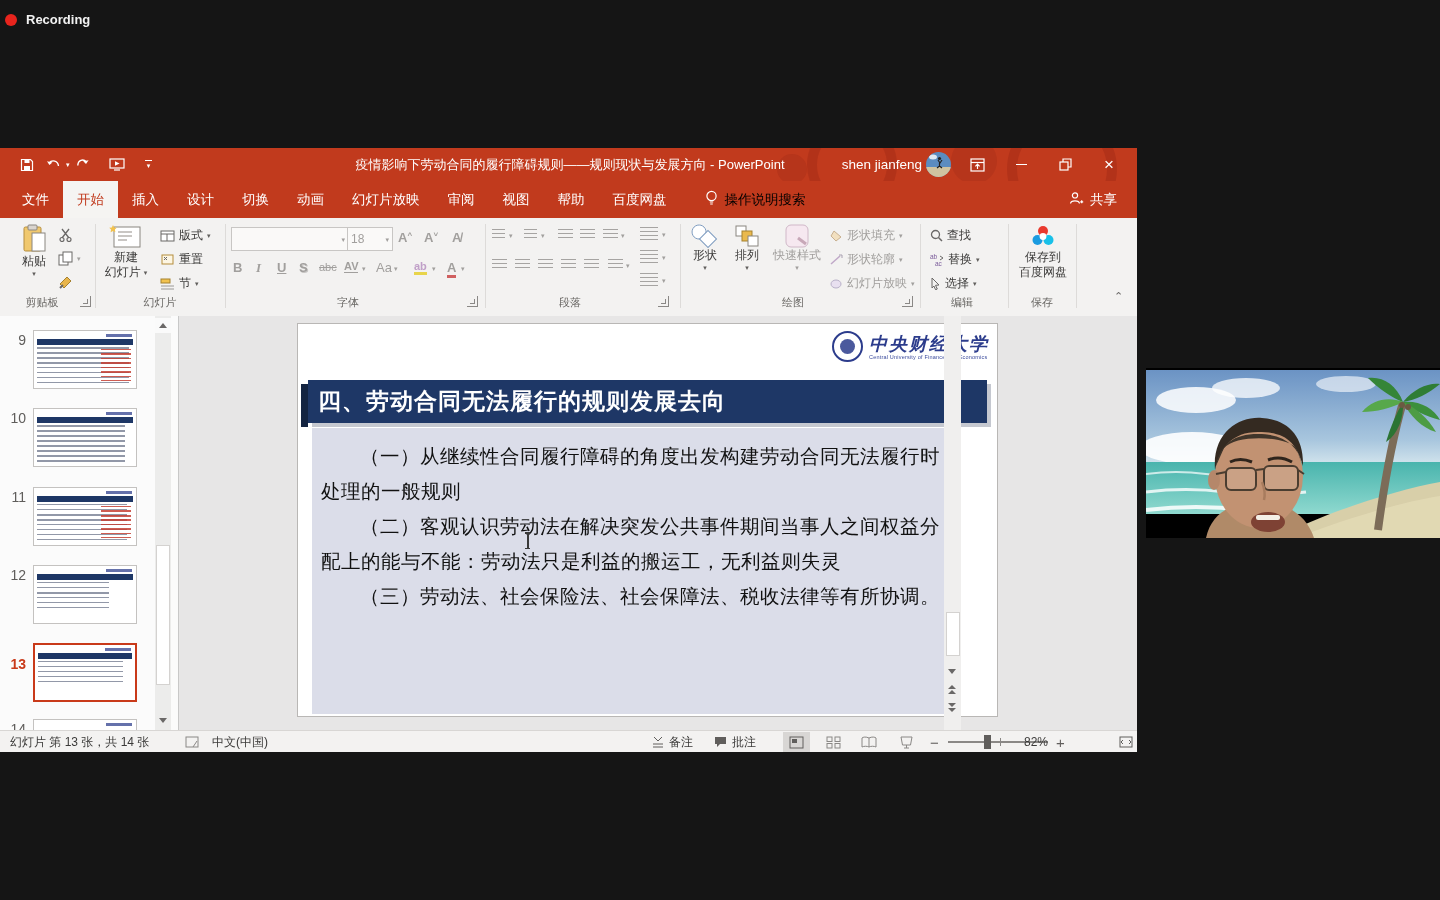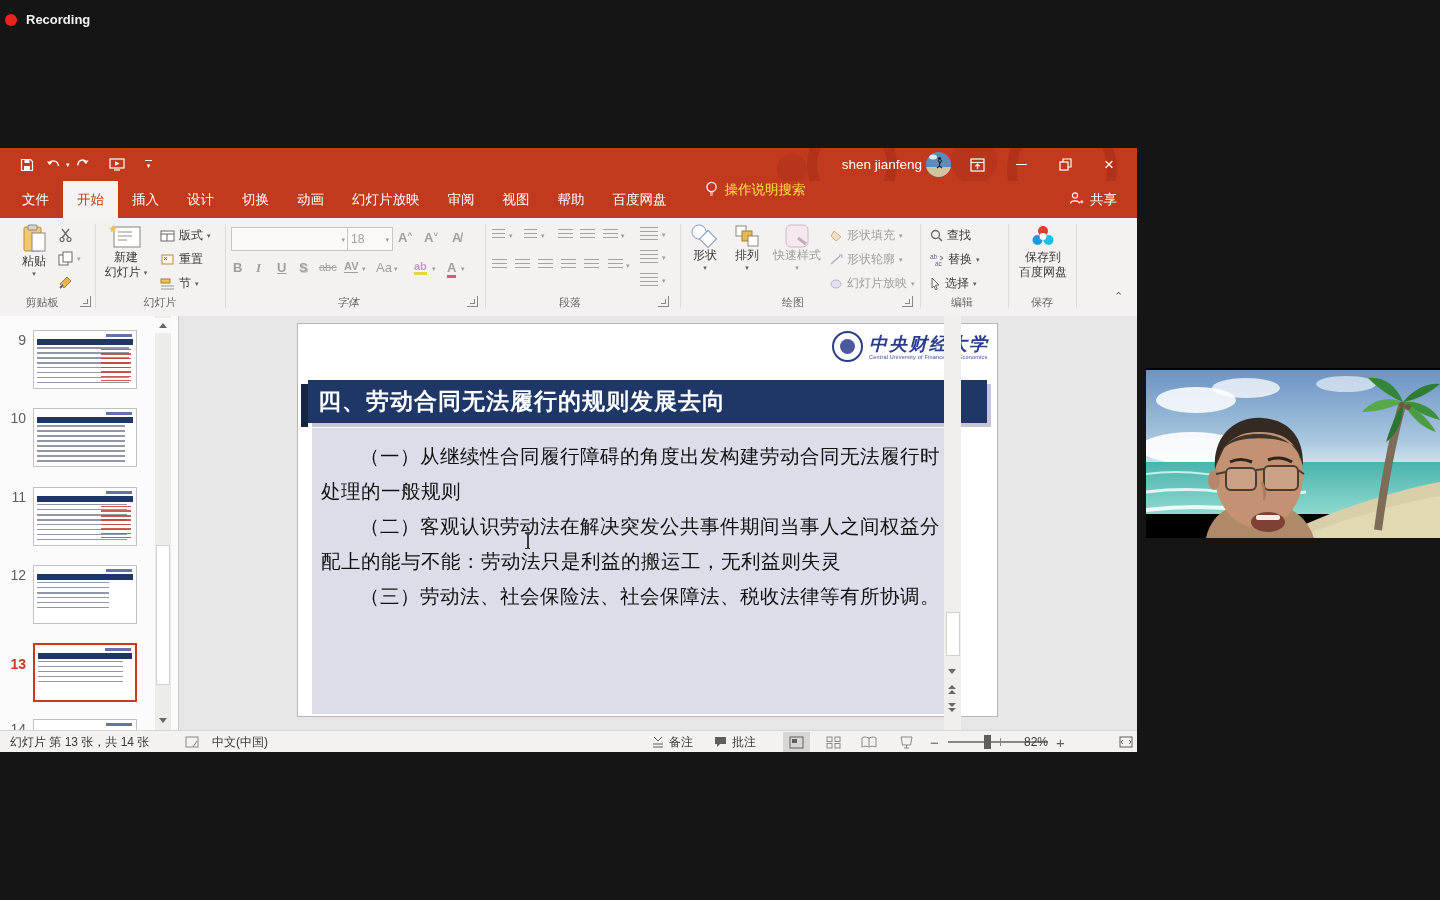--- a/index.html
+++ b/index.html
@@ -24,21 +24,21 @@
   .caret{font-size:7px;color:#fff;line-height:1;}
   #wtitle{top:0;left:250px;width:640px;height:33px;line-height:33px;text-align:center;color:#fff;font-size:13px;white-space:nowrap;}
   #user{top:0;right:215px;height:33px;line-height:33px;color:#fff;font-size:13.5px;}
   #avatar{top:4px;right:186px;width:25px;height:25px;border-radius:50%;overflow:hidden;}
   .winbtn{top:0;height:33px;width:40px;display:flex;align-items:center;justify-content:center;color:#fff;}
 
   
   #tabrow{left:0;top:33px;width:100%;height:37px;background:#c13a1d;display:flex;align-items:stretch;overflow:hidden;}
   .tab{padding:0 14px;display:flex;align-items:center;color:#fff;font-size:13.5px;white-space:nowrap;}
   .tab.active{background:#f5f4f2;color:#c13a1d;}
-  #tellme{display:flex;align-items:flex-start;gap:7px;color:#fde047;font-size:13.5px;margin-left:24px;white-space:nowrap;}
+  #tellme{display:flex;align-items:center;gap:7px;color:#000000;font-size:13.5px;margin-left:24px;white-space:nowrap;}
   #sharebox{margin-left:auto;display:flex;align-items:center;gap:6px;color:#fff;font-size:13.5px;padding-right:20px;white-space:nowrap;}
 
   
   #ribbon{left:0;top:70px;width:100%;height:98px;background:#f3f2f1;border-bottom:1px solid #d2d0ce;}
   .vdiv{position:absolute;top:6px;bottom:8px;width:1px;background:#dddbd9;}
   .glabel{position:absolute;top:77px;font-size:11px;color:#696764;white-space:nowrap;transform:translateX(-50%);}
   .launch{position:absolute;top:78px;width:10px;height:10px;border-right:1px solid #8a8886;border-bottom:1px solid #8a8886;}
   .launch:after{content:"";position:absolute;right:2px;bottom:2px;width:4px;height:4px;border-right:1px solid #8a8886;border-bottom:1px solid #8a8886;}
   .bigbtn{position:absolute;top:6px;display:flex;flex-direction:column;align-items:center;color:#3b3a39;font-size:12px;line-height:15px;}
   .mini{position:absolute;display:flex;align-items:center;gap:4px;font-size:12px;color:#3b3a39;white-space:nowrap;}
@@ -144,20 +144,21 @@
             <path d="M6 3.2 L10.6 5.5 L6 7.8 Z" fill="#fff"></path>
             <path d="M5 12 h6" stroke="#fff" stroke-width="1.2"></path>
           </svg>
       </div>
       <div class="qbtn" style="margin-left:6px;flex-direction:column;">
         <div style="width:7px;height:1.3px;background:#fff;margin-bottom:1.5px;"></div>
         <div class="caret">▾</div>
       </div>
     </div>
 
+    <div id="wtitle" class="abs">疫情影响下劳动合同的履行障碍规则——规则现状与发展方向  -  PowerPoint</div>
     <div id="user" class="abs">shen jianfeng</div>
     <div id="avatar" class="abs">
       <svg width="25" height="25" viewBox="0 0 25 25">
           <rect width="25" height="25" fill="#5b8cc0"></rect>
           <rect y="15" width="25" height="10" fill="#cfc3a0"></rect>
           <ellipse cx="7" cy="5" rx="4" ry="2.5" fill="#fff" opacity=".8"></ellipse>
           <path d="M12 8 l2 3 2-3 M13.5 10 v5 M11 16 l2.5-2 2.5 2" stroke="#222" stroke-width="1.2" fill="none"></path>
           <circle cx="13.5" cy="6.5" r="1.6" fill="#222"></circle>
         </svg>
     </div>
@@ -308,21 +309,21 @@
     <div class="fglyph" style="left:299px;top:42px;text-shadow:1px 1px 0 #c8c6c4;">S</div>
     <div class="fglyph" style="left:319px;top:43px;font-size:11px;font-weight:normal;text-decoration:line-through;">abc</div>
     <div class="fglyph" style="left:344px;top:42px;font-size:11px;border-bottom:1px solid #a19f9d;">AV</div>
     <div class="dcaret" style="left:362px;top:47px;">▾</div>
     <div class="fglyph" style="left:376px;top:42px;font-weight:normal;">Aa</div>
     <div class="dcaret" style="left:394px;top:47px;">▾</div>
     <div class="fglyph" style="left:414px;top:42px;font-size:11px;color:#c0a0c8;border-bottom:3px solid #e8d44a;">ab</div>
     <div class="dcaret" style="left:432px;top:47px;">▾</div>
     <div class="fglyph" style="left:447px;top:42px;border-bottom:3px solid #d06060;">A</div>
     <div class="dcaret" style="left:461px;top:47px;">▾</div>
-    <div class="glabel" style="left:348px;font-style:italic;">字体</div>
+    <div class="glabel" style="left:348px;">字体</div>
     <div class="launch" style="left:467px;"></div>
 
     <div class="plines" style="left:492px;top:11px;width:13px;"></div>
     <div class="dcaret" style="left:509px;top:14px;">▾</div>
     <div class="plines" style="left:524px;top:11px;width:13px;"></div>
     <div class="dcaret" style="left:541px;top:14px;">▾</div>
     <div class="plines" style="left:558px;top:11px;"></div>
     <div class="plines" style="left:580px;top:11px;"></div>
     <div class="plines" style="left:603px;top:11px;"></div>
     <div class="dcaret" style="left:621px;top:14px;">▾</div>

